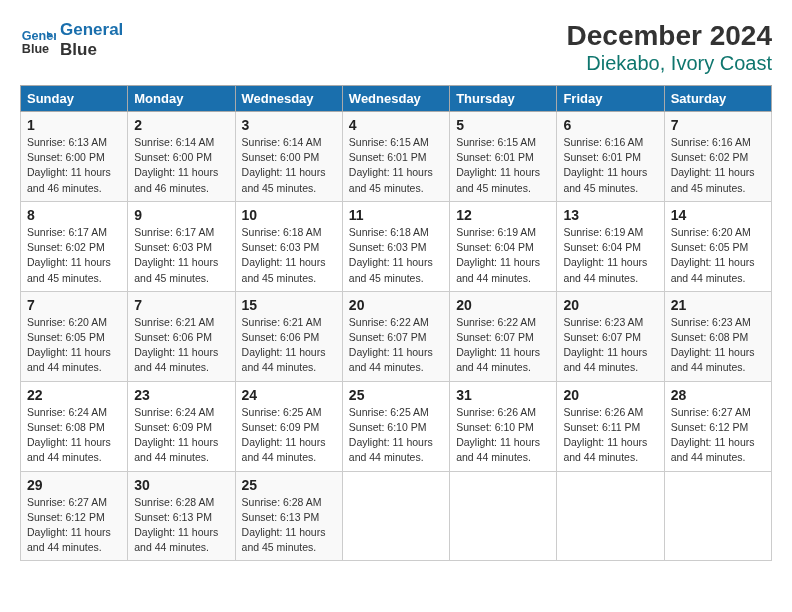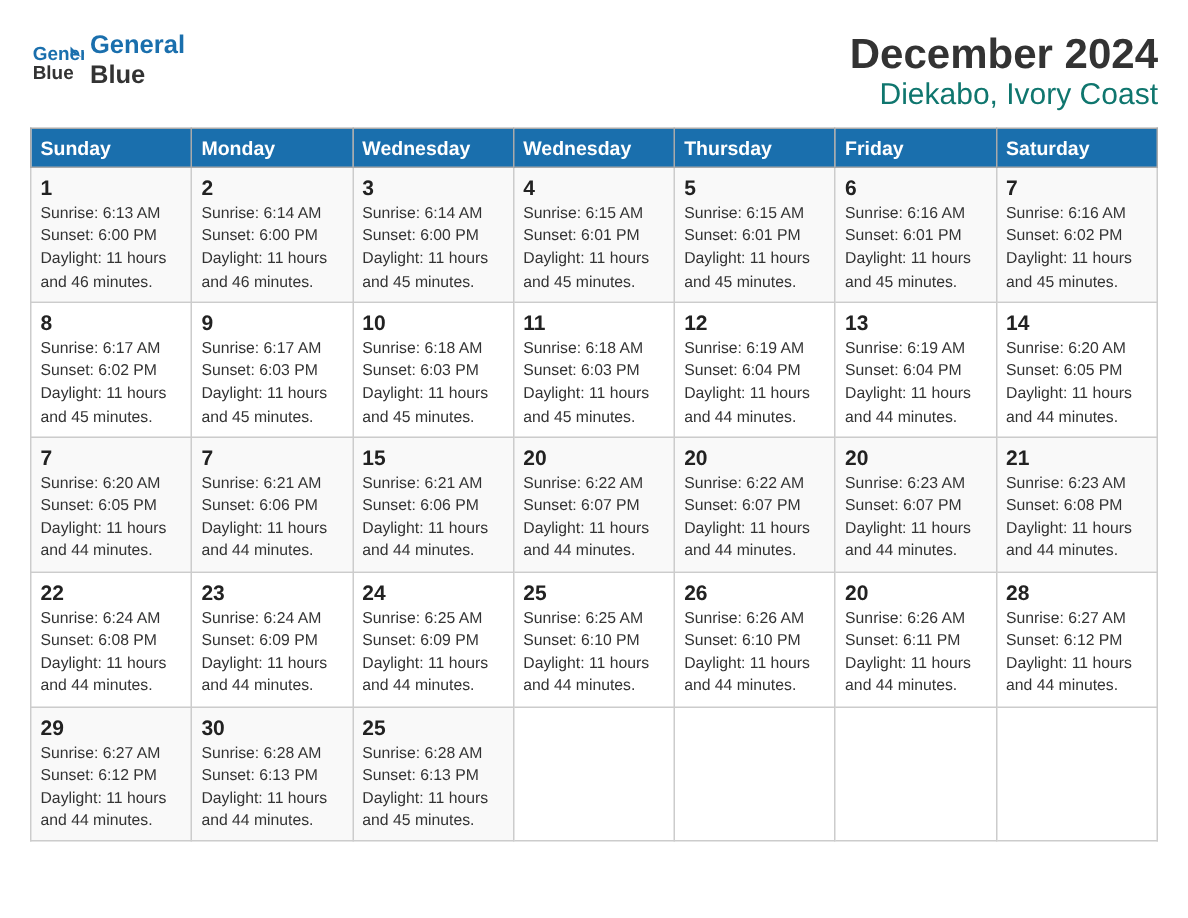--- a/index.html
+++ b/index.html
@@ -288,21 +288,21 @@
 and 44 minutes.</div>
         </td>
         <td>
           <span class="day-num">25</span>
           <div class="day-info" style="white-space: pre-line;">Sunrise: 6:25 AM
 Sunset: 6:10 PM
 Daylight: 11 hours
 and 44 minutes.</div>
         </td>
         <td>
-          <span class="day-num">26</span>
+          <span class="day-num">31</span>
           <div class="day-info" style="white-space: pre-line;">Sunrise: 6:26 AM
 Sunset: 6:10 PM
 Daylight: 11 hours
 and 44 minutes.</div>
         </td>
         <td>
           <span class="day-num">20</span>
           <div class="day-info" style="white-space: pre-line;">Sunrise: 6:26 AM
 Sunset: 6:11 PM
 Daylight: 11 hours

